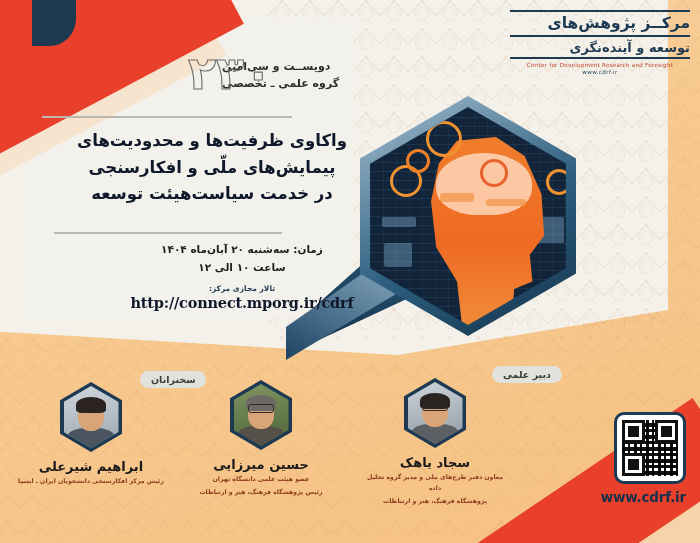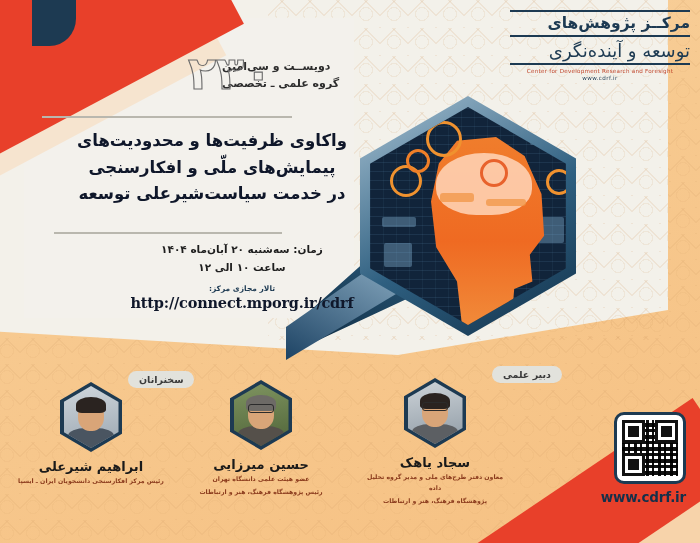--- a/index.html
+++ b/index.html
@@ -79,21 +79,21 @@
     background:#f7d3aa;transform:rotate(-34deg);
   }
 
   
   .logo{
     position:absolute;right:10px;top:8px;width:180px;text-align:right;
     color:#1d3a52;direction:rtl;z-index:7;
   }
   .logo .rule{height:2px;background:#1d3a52;margin:2px 0 3px;}
   .logo .l1{font-size:15.5px;font-weight:bold;letter-spacing:-.3px;line-height:1.15;}
-  .logo .l2{font-size:18px;font-weight:normal;letter-spacing:-.3px;line-height:1.2;}
+  .logo .l2{font-size:13px;font-weight:bold;letter-spacing:-.3px;line-height:1.2;}
   .logo .en{font-size:5.6px;color:#c0452c;letter-spacing:.25px;margin-top:2px;direction:ltr;text-align:center;}
   .logo .url{font-size:5.6px;color:#1d3a52;letter-spacing:.4px;direction:ltr;text-align:center;margin-top:1px;}
 
   
   .sess{
     position:absolute;right:318px;top:58px;width:160px;text-align:left;
     direction:rtl;color:#2c2c2c;z-index:6;
   }
   .sess div{font-size:11px;font-weight:bold;line-height:1.55;letter-spacing:-.2px;}
   .num230{
@@ -198,21 +198,21 @@
   .a3 .glass,.a2 .glass{position:absolute;left:50%;top:33%;transform:translateX(-50%);
         width:24px;height:7px;border:1.2px solid #2b2b2b;border-radius:3px;}
 
   .pname{margin-top:7px;font-size:13px;font-weight:bold;color:#1a1a1a;letter-spacing:-.3px;}
   .prole{font-size:6.2px;font-weight:bold;color:#8a3a1c;line-height:1.75;margin-top:2px;}
 
   .badge{
     position:absolute;background:#e2e2dc;color:#3b3b3b;border-radius:9px;
     font-size:9.5px;font-weight:bold;padding:3px 11px;direction:rtl;z-index:6;
   }
-  .badge-speakers{left:160px;top:371px;}
+  .badge-speakers{left:172px;top:371px;}
   .badge-secretary{left:524px;top:366px;}
 
   
   .qrwrap{position:absolute;right:14px;bottom:38px;z-index:7;}
   .qrbox{
     width:72px;height:72px;background:#fff;border:3px solid #1d3a52;border-radius:10px;
     padding:5px;box-sizing:border-box;
   }
   .qr{
     width:100%;height:100%;
@@ -256,21 +256,21 @@
   <div class="sess">
     <div>دویســت و سی‌امین</div>
     <div>گروه علمی ـ تخصصی</div>
   </div>
   <div class="num230">۲۳۰</div>
   <div class="hdr-rule"></div>
 
   <div class="title">
     <div>واکاوی ظرفیت‌ها و محدودیت‌های</div>
     <div>پیمایش‌های ملّی و افکارسنجی</div>
-    <div>در خدمت سیاست‌شیرعلی توسعه</div>
+    <div>در خدمت سیاست‌هیئت توسعه</div>
   </div>
   <div class="title-rule"></div>
 
   <div class="meta">
     <div class="m1">زمان: سه‌شنبه ۲۰ آبان‌ماه ۱۴۰۴</div>
     <div class="m1">ساعت ۱۰ الی ۱۲</div>
     <div class="hall">تالار مجازی مرکز:</div>
     <div class="link">http://connect.mporg.ir/cdrf</div>
   </div>
 

